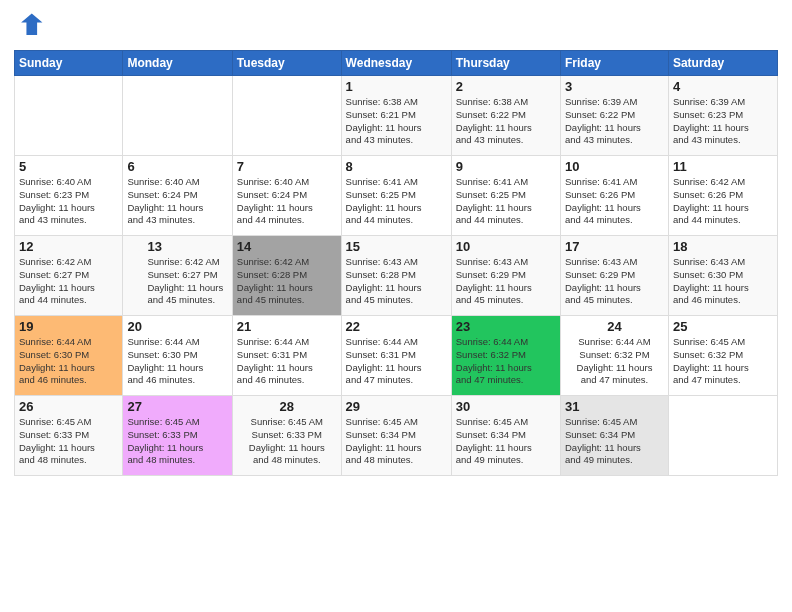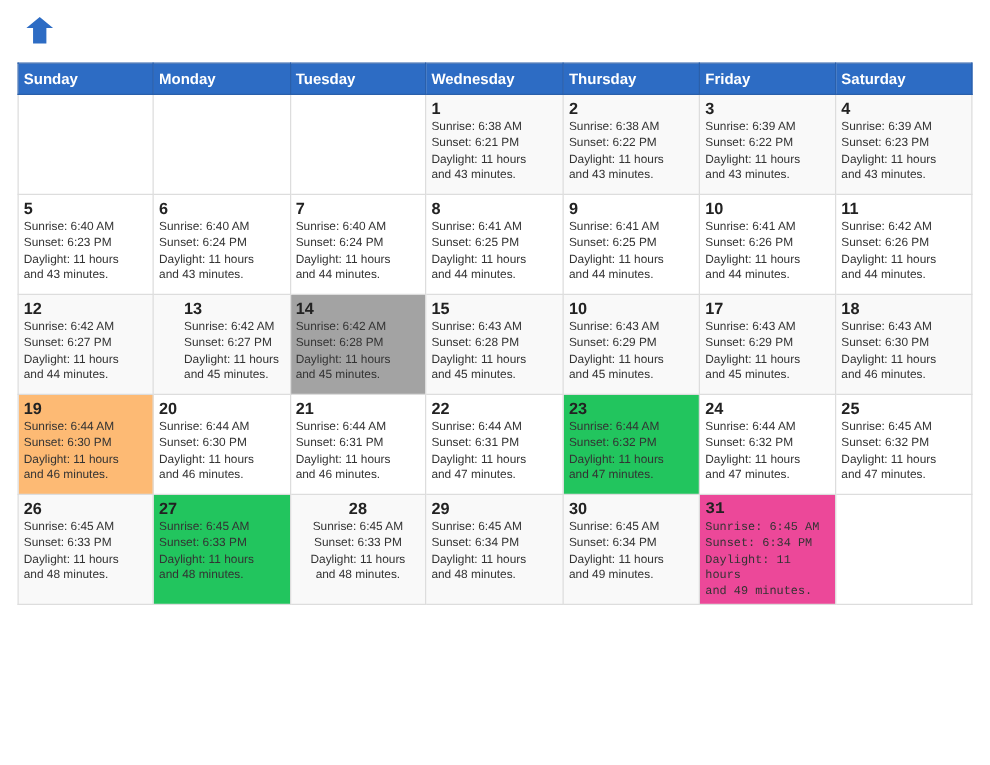--- a/index.html
+++ b/index.html
@@ -291,21 +291,21 @@
 Daylight: 11 hours
 and 47 minutes.</div>
           </td>
           <td style="background: #22c55e;">
             <span class="day-number">23</span>
             <div class="day-info" style="white-space: pre-line;">Sunrise: 6:44 AM
 Sunset: 6:32 PM
 Daylight: 11 hours
 and 47 minutes.</div>
           </td>
-          <td style="background: rgb(255, 255, 255);">
+          <td style="background: rgb(255, 255, 255); text-align: center;">
             <span class="day-number">24</span>
             <div class="day-info" style="white-space: pre-line;">Sunrise: 6:44 AM
 Sunset: 6:32 PM
 Daylight: 11 hours
 and 47 minutes.</div>
           </td>
           <td style="background: rgb(255, 255, 255);">
             <span class="day-number">25</span>
             <div class="day-info" style="white-space: pre-line;">Sunrise: 6:45 AM
 Sunset: 6:32 PM
@@ -314,21 +314,21 @@
           </td>
         </tr>
         <tr>
           <td style="background: rgb(249, 249, 249);">
             <span class="day-number">26</span>
             <div class="day-info" style="white-space: pre-line;">Sunrise: 6:45 AM
 Sunset: 6:33 PM
 Daylight: 11 hours
 and 48 minutes.</div>
           </td>
-          <td style="background: #22c55e;">
+          <td style="background: #f0abfc;">
             <span class="day-number">27</span>
             <div class="day-info" style="white-space: pre-line;">Sunrise: 6:45 AM
 Sunset: 6:33 PM
 Daylight: 11 hours
 and 48 minutes.</div>
           </td>
           <td style="background: rgb(249, 249, 249); text-align: center;">
             <span class="day-number">28</span>
             <div class="day-info" style="white-space: pre-line;">Sunrise: 6:45 AM
 Sunset: 6:33 PM
@@ -342,21 +342,21 @@
 Daylight: 11 hours
 and 48 minutes.</div>
           </td>
           <td style="background: rgb(249, 249, 249);">
             <span class="day-number">30</span>
             <div class="day-info" style="white-space: pre-line;">Sunrise: 6:45 AM
 Sunset: 6:34 PM
 Daylight: 11 hours
 and 49 minutes.</div>
           </td>
-          <td style="background: #ec4899; font-family: Liberation Mono, monospace;">
+          <td style="background: #e5e5e5;">
             <span class="day-number">31</span>
             <div class="day-info" style="white-space: pre-line;">Sunrise: 6:45 AM
 Sunset: 6:34 PM
 Daylight: 11 hours
 and 49 minutes.</div>
           </td>
           <td class="empty"></td>
         </tr>
       </tbody>
   </table>

